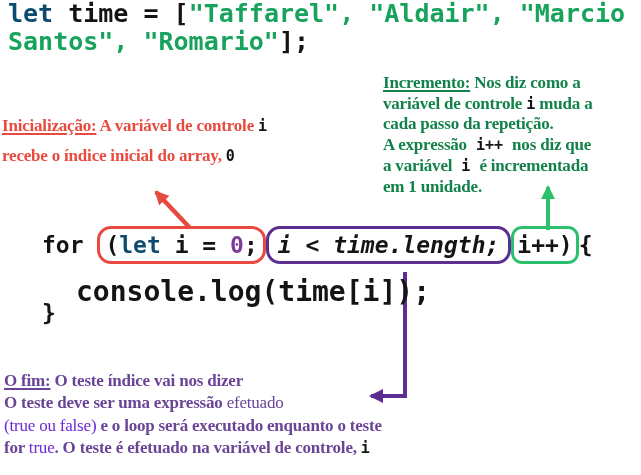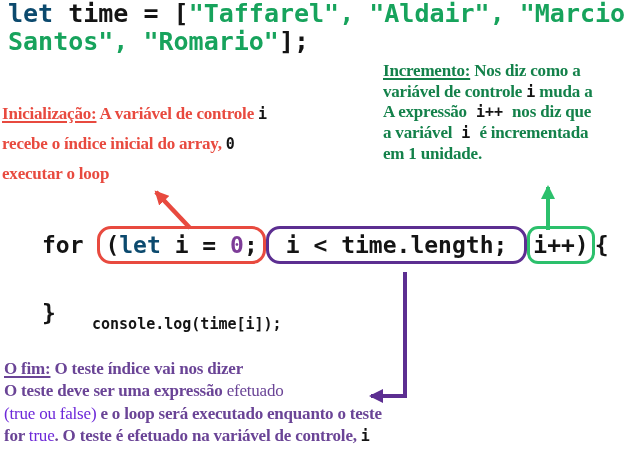--- a/index.html
+++ b/index.html
@@ -11,30 +11,30 @@
   
   .code { position:absolute; z-index:2; font-family:"DejaVu Sans Mono",monospace;
           font-weight:bold; color:#141414; }
   .code span { white-space:pre; }
   .kw   { color:#0c4a6e; }
   .str  { color:#17a35c; }
   .zero { color:#7d3c98; }
 
   .topcode   { left:8px;  top:0;     font-size:25px; line-height:28px; }
   .forrow    { left:42px; top:226px; display:flex; align-items:center; font-size:23px; }
-  .bodyline  { left:92px; top:275px; font-size:15px;margin-top:40px; }
+  .bodyline  { left:76px; top:275px; font-size:28px; }
   .closeline { left:42px; top:300px; font-size:23px; }
 
   .box  { display:inline-flex; align-items:center; border:3.5px solid; border-radius:14px; padding:3px 5px; }
   .rbox { border-color:#e84a3f; }
-  .pbox { border-color:#5c2e91; padding:3px 17px; }
+  .pbox { border-color:#5c2e91; padding:3px 9px;font-style:italic; }
   .gbox { border-color:#2cc06c; border-radius:11px; padding:3px 3px; }
 
   
-  .note { position:absolute; z-index:2; font-weight:bold; font-size:17px; letter-spacing:-0.2px; }
+  .note { position:absolute; z-index:2; font-weight:bold; font-size:17px; letter-spacing:-0.2px;margin-top:12px; }
   .nl   { white-space:nowrap; }
   .hd   { text-decoration:underline; text-decoration-thickness:2px; text-underline-offset:2px; }
   .ic   { font-family:"DejaVu Sans Mono",monospace; font-weight:bold; font-size:15px;
           color:#141414; letter-spacing:0; }
   .m    { margin:0 5px; }
   .reg  { font-weight:normal; }
   .grn  { color:#6d28d9; font-weight:normal; }
   .xb   { text-shadow:0 0 0.6px currentColor; }
 
   .red-note    { left:2px;   top:99px;  color:#e84a3f; line-height:29px; }
@@ -68,26 +68,26 @@
   </svg>
 
   <div class="code topcode">
     <div class="cl"><span class="kw">let</span><span> time = [</span><span class="str">"Taffarel", "Aldair", "Marcio</span></div>
     <div class="cl"><span class="str">Santos", "Romario"</span><span>];</span></div>
   </div>
 
   <div class="note red-note">
     <div class="nl"><span class="hd">Inicialização:</span><span> A variável de controle </span><span class="ic">i</span></div>
     <div class="nl"><span>recebe o índice inicial do array, </span><span class="ic zero">0</span></div>
-    <div class="nl"><span>executar o loop</span></div>
   </div>
 
   <div class="note green-note">
     <div class="nl"><span class="hd">Incremento:</span><span> Nos diz como a</span></div>
     <div class="nl"><span>variável de controle </span><span class="ic">i</span><span> muda a</span></div>
+    <div class="nl"><span>cada passo da repetição.</span></div>
     <div class="nl"><span>A expressão </span><span class="ic m">i++</span><span> nos diz que</span></div>
     <div class="nl"><span>a variável </span><span class="ic m">i</span><span> é incrementada</span></div>
     <div class="nl"><span>em 1 unidade.</span></div>
   </div>
 
   <div class="code forrow">
     <span>for </span>
       <span class="box rbox"><span>(</span><span class="kw">let</span><span> i = </span><span class="zero">0</span><span>;</span></span>
       <span class="box pbox"><span>i &lt; time.length;</span></span>
       <span class="box gbox"><span>i++)</span></span>

